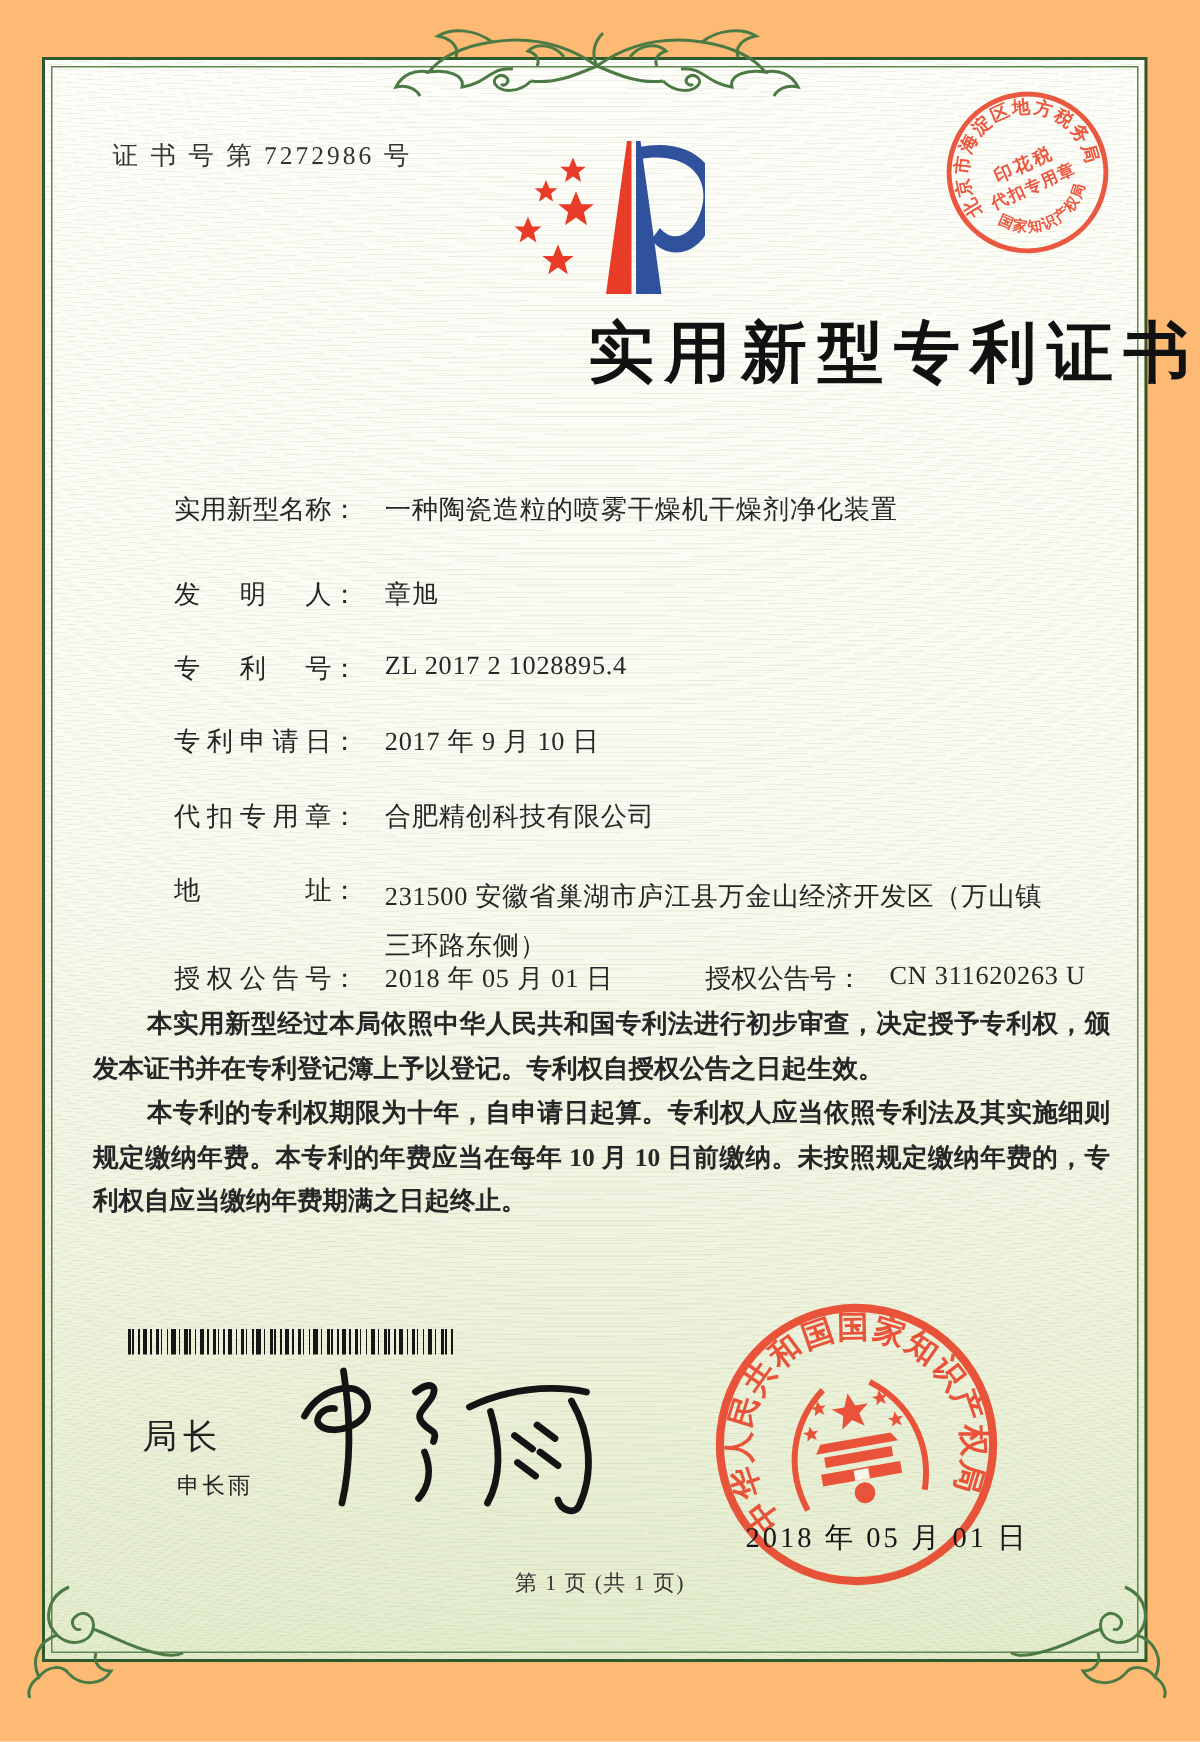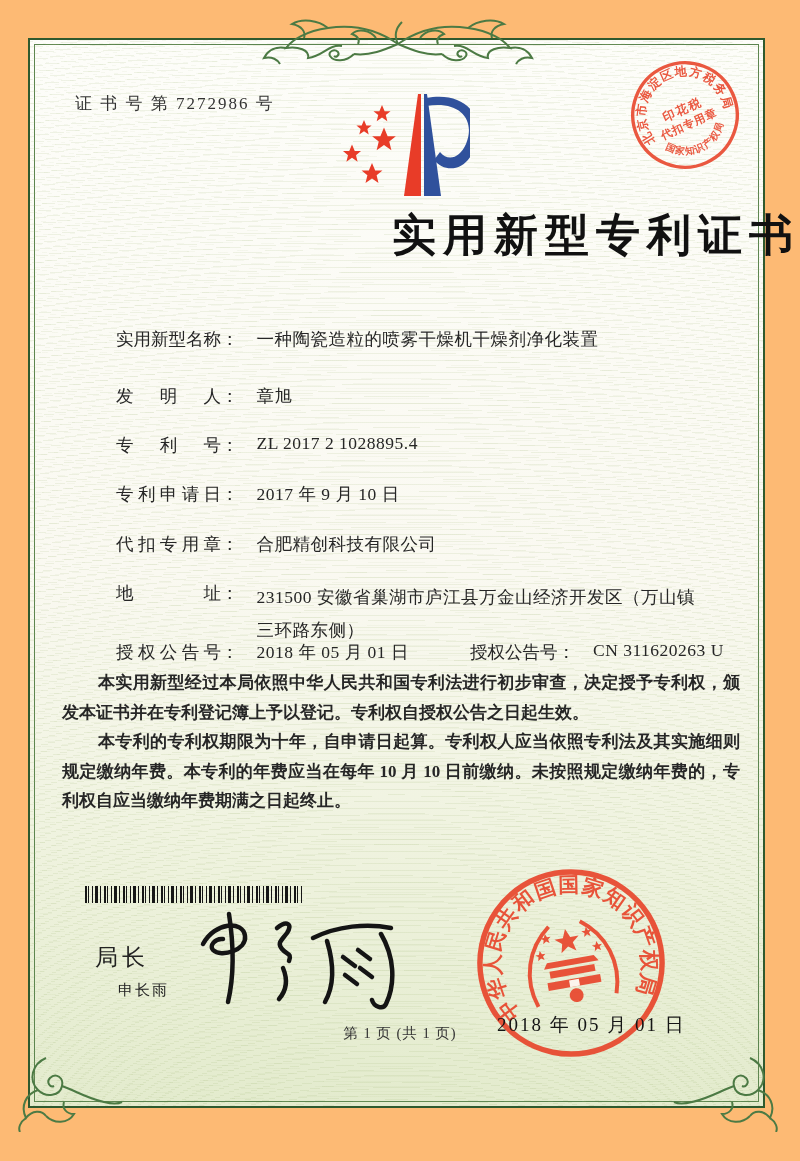--- a/index.html
+++ b/index.html
@@ -30,21 +30,21 @@
   .barcode{position:absolute;left:85px;top:886px;width:218px;height:17px;
         background:repeating-linear-gradient(90deg,#161616 0 2px,transparent 2px 3px,#161616 3px 4px,
         transparent 4px 7px,#161616 7px 8px,transparent 8px 10px,#161616 10px 13px,transparent 13px 15px,
         #161616 15px 16px,transparent 16px 19px);}
   
   .director-pos{position:absolute;left:95px;top:942px;font-size:23px;letter-spacing:4px;color:#222;}
   .director-name{position:absolute;left:95px;top:981px;font-size:15px;letter-spacing:2px;color:#222;margin-left:23px;}
   .signature{position:absolute;left:185px;top:906px;}
   .office-seal{position:absolute;left:472px;top:864px;transform:rotate(-10deg);}
   .seal-date{position:absolute;left:497px;top:1012px;font-size:19px;letter-spacing:2px;color:#151515;}
-  .footer{position:absolute;left:0;right:0;top:1024px;text-align:center;font-size:14.5px;
+  .footer{position:absolute;left:0;right:0;top:1046px;text-align:center;font-size:14.5px;
           letter-spacing:1px;color:#333;}
   .tax-stamp{position:absolute;left:627px;top:57px;transform:rotate(-24deg);}
   .ornament-top{position:absolute;left:258px;top:10px;}
   .corner{position:absolute;}
   .corner.bl{left:12px;top:1054px;}
   .corner.br{left:672px;top:1054px;transform:scaleX(-1);}
   .logo{position:absolute;left:320px;top:92px;}
   svg text{font-family:"Liberation Serif","DejaVu Serif",serif;}
 </style>
 </head>

